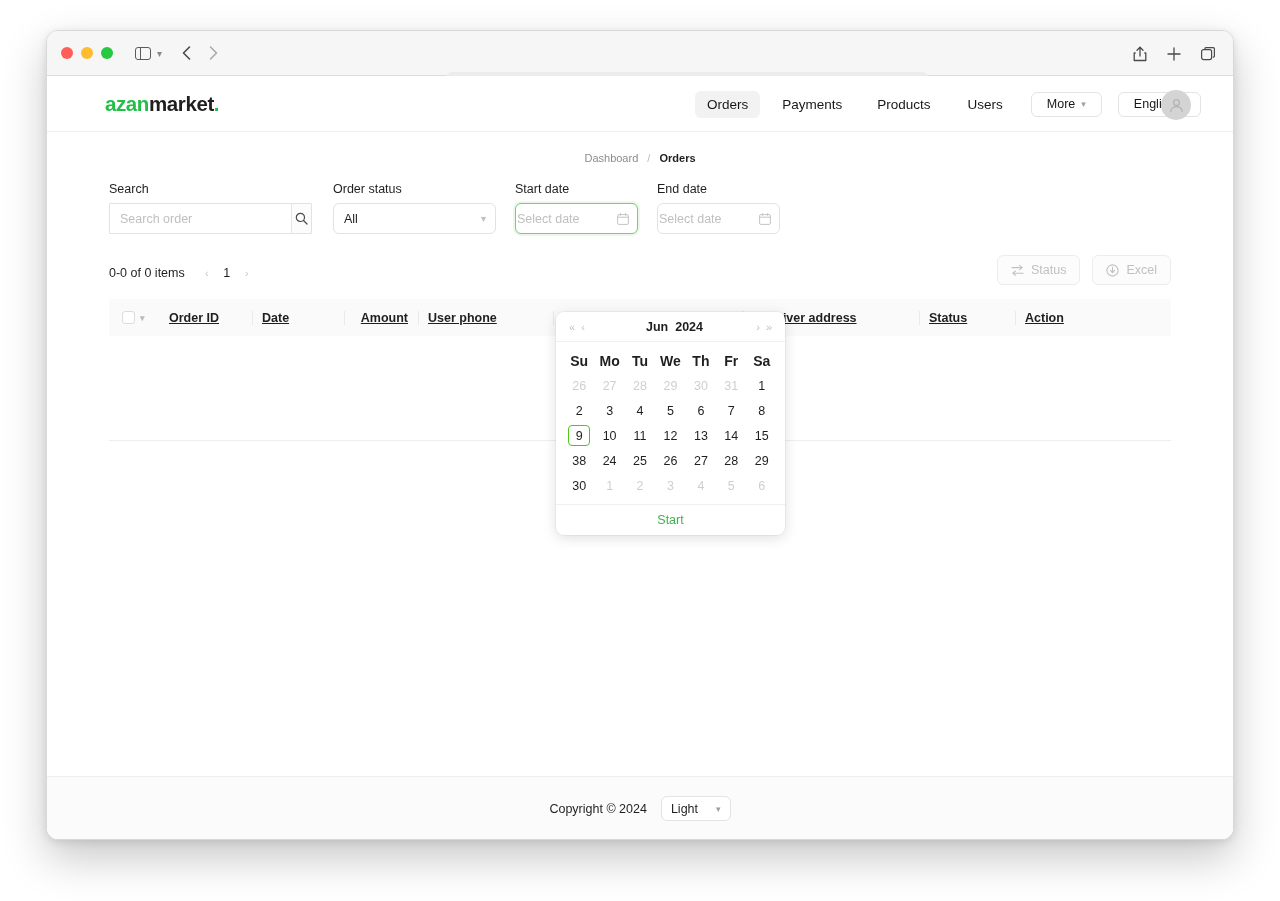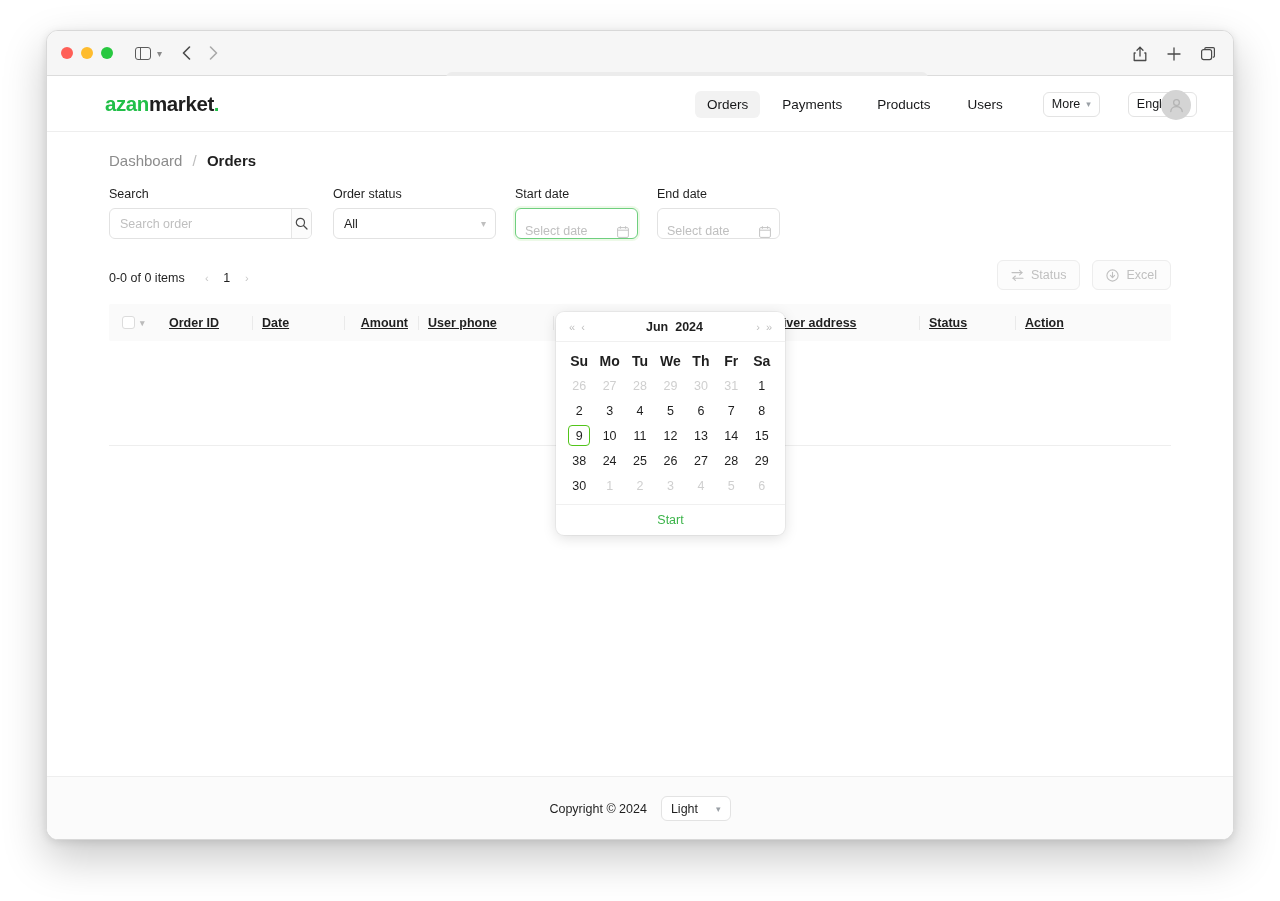--- a/index.html
+++ b/index.html
@@ -103,48 +103,49 @@
     font-weight: 400;
     white-space: nowrap;
     cursor: pointer;
   }
   .nav-link.active { background: #f2f2f2; font-weight: 500; }
   .nav-gap-1 { margin-left: 10px; }
   .nav-gap-2 { margin-left: 11px; }
   .nav-gap-3 { margin-left: 13px; }
 
   .pill {
-    margin-left: 28px;
+    margin-left: 16px;
     height: 25px;
     border: 1px solid #e3e3e3;
     border-radius: 6px;
     background: #fff;
     display: flex; align-items: center; gap: 6px;
-    padding: 0 8px;
+    padding: 0 15px;
     font-size: 12.5px;
     color: #17181a;
     cursor: pointer;
     white-space: nowrap;
   }
   .pill .cv { color: #9aa0a6; font-size: 9px; }
 
   .avatar {
     position: absolute; right: 42px; top: 14px;
     width: 30px; height: 30px;
     border-radius: 50%;
     background: #d4d4d4;
     display: flex; align-items: center; justify-content: center;
   }
 
   
   .body-wrap { position: relative; padding: 0 62px; }
   .breadcrumb {
     margin-top: 20px;
-    font-size: 15px;
+    font-size: 11px;
     color: #8c8c8c;
+    text-align: center;
   }
   .breadcrumb .sep { margin: 0 6px; color: #bdbdbd; }
   .breadcrumb .cur { color: #1f1f1f; font-weight: 600; }
 
   .filters {
     margin-top: 18px;
     display: flex;
     gap: 0;
     align-items: flex-start;
   }
@@ -153,21 +154,21 @@
     font-size: 12.5px;
     color: #1f1f1f;
     margin-bottom: 7px;
     font-weight: 400;
   }
 
   .search-box {
     width: 203px; height: 31px;
     display: flex;
     border: 1px solid #e2e2e2;
-    border-radius: 6px;
+    border-radius: 1px;
     overflow: hidden;
     background: #fff;
   }
   .search-box input {
     flex: 1;
     border: none; outline: none;
     padding: 0 10px;
     font-size: 12.5px;
     font-family: "Liberation Sans", sans-serif;
     color: #1f1f1f;
@@ -201,22 +202,22 @@
   }
   .select-box .cv {
     position: absolute; right: 9px; color: #bfbfbf; font-size: 10px;
   }
 
   .date-box {
     width: 123px; height: 31px;
     border: 1px solid #e2e2e2;
     border-radius: 6px;
     background: #fff;
-    display: flex; align-items: flex-end;
-    padding: 0 9px;
+    display: flex; align-items: center;
+    padding: 0 1px;
     font-size: 12.5px;
     color: #bfbfbf;
     cursor: pointer;
     position: relative;
   }
   .date-box.focused {
     border-color: #6fcf7f;
     box-shadow: 0 0 0 2px rgba(82,196,26,0.10);
   }
   .date-box .cal-ico {

